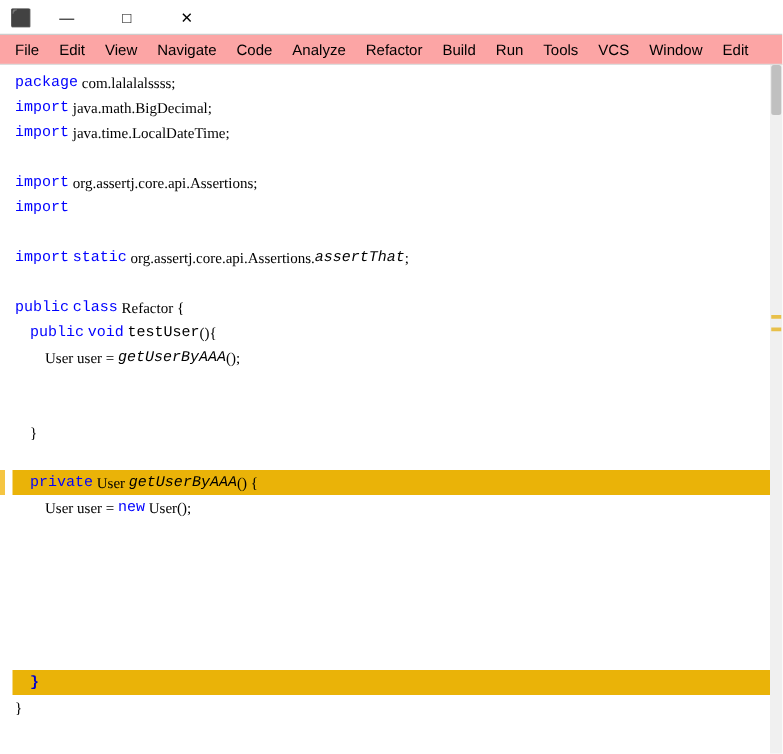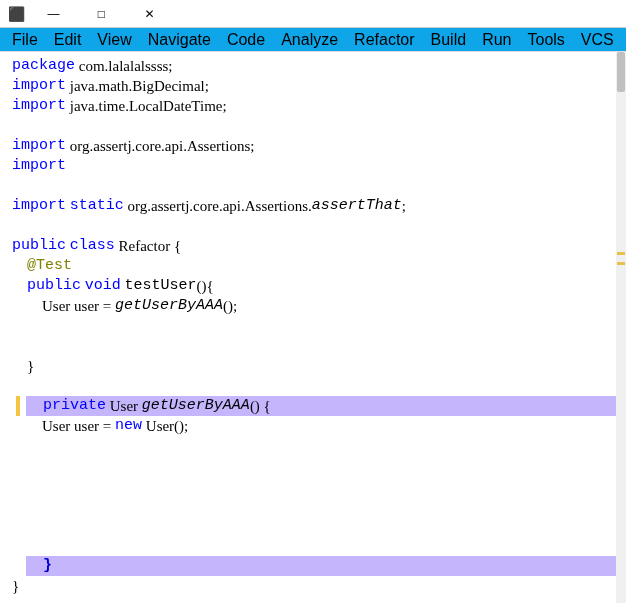--- a/index.html
+++ b/index.html
@@ -30,28 +30,28 @@
       width: 46px; height: 28px;
       border: none;
       background: transparent;
       font-size: 12px;
       cursor: pointer;
       display: flex; align-items: center; justify-content: center;
     }
 
     
     .menu-bar {
-      background: #0ea5e9;
+      background: #fca5a5;
       border-bottom: 1px solid #ddd;
       display: flex;
       align-items: center;
       height: 24px;
       padding: 0 4px;
       font-family: 'Segoe UI', Arial, sans-serif;
-      font-size: 16px;
+      font-size: 12px;
     }
     .menu-item {
       padding: 2px 8px;
       cursor: pointer;
       height: 100%;
       display: flex; align-items: center;
     }
 
     
     .editor-container {
@@ -67,28 +67,27 @@
       overflow: hidden;
       position: relative;
       padding-left: 10px;
       padding-top: 4px;
     }
 
     .code-line {
       height: 20px;
       white-space: pre;
       display: flex;
-      font-size: 15px;
+      font-size: 12px;
       line-height: 20px;
       padding-left: 2px;
     }
 
     .code-line.highlighted {
-      background: #c4b5fd;
-      margin-left: 16px;
+      background: #eab308;
     } 
     .kw-blue { color: #0000ff; }
     .annotation { color: #808000; }
     .plain { color: #000000; font-family: Liberation Serif, serif; }
 
     
     .scrollbar-track {
       width: 10px;
       background: #f0f0f0;
       flex-shrink: 0;
@@ -170,23 +169,20 @@
     <div class="code-line">
       <span class="kw-blue">import</span><span class="plain"> </span><span class="kw-blue">static</span><span class="plain"> org.assertj.core.api.Assertions.</span><span style="font-style:italic;">assertThat</span><span class="plain">;</span>
     </div>
 
     <div class="code-line">&nbsp;</div>
 
     <div class="code-line">
       <span class="kw-blue">public</span><span class="plain"> </span><span class="kw-blue">class</span><span class="plain"> Refactor {</span>
     </div>
 
-    <div class="code-line">
-      <span class="plain">    </span><span class="annotation">@Test</span>
-    </div>
 
     <div class="code-line">
       <span class="plain">    </span><span class="kw-blue">public</span><span class="plain"> </span><span class="kw-blue">void</span><span class="plain"> </span><span style="color:#000;">testUser</span><span class="plain">(){</span>
     </div>
 
     <div class="code-line">
       <span class="plain">        User user = </span><span style="font-style:italic;">getUserByAAA</span><span class="plain">();</span>
     </div>
 
     <div class="code-line">&nbsp;</div>

